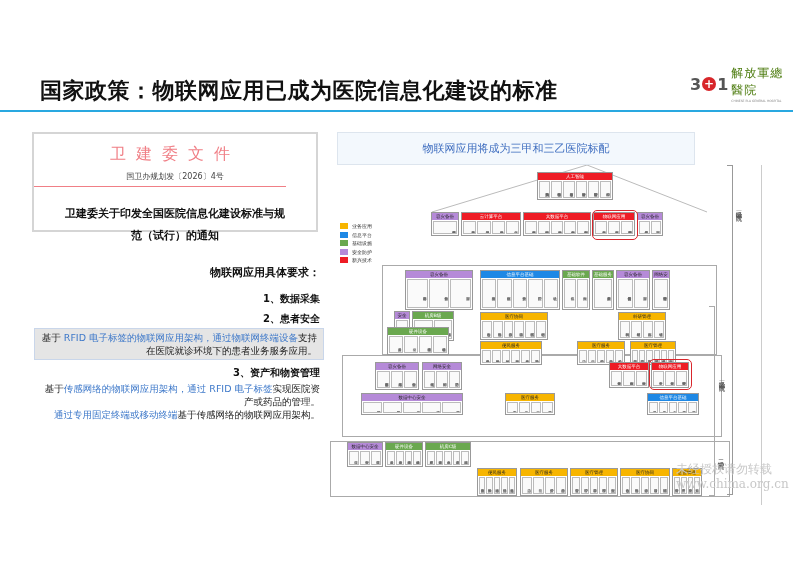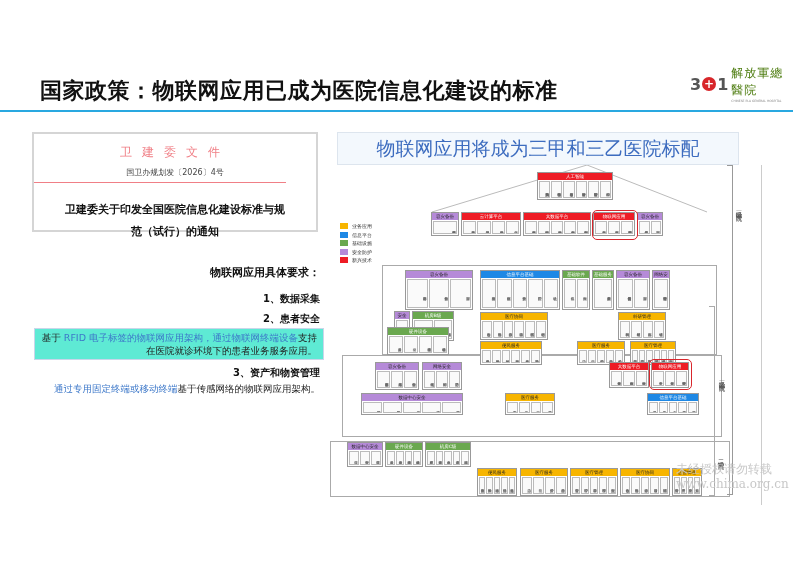--- a/index.html
+++ b/index.html
@@ -11,35 +11,35 @@
 
   .logo { position: absolute; left: 690px; top: 65px; display: flex; align-items: center; gap: 3px; }
   .logo-num { font-size: 16px; font-weight: bold; color: #555; display: flex; align-items: center; }
   .logo-cross { width: 14px; height: 14px; background: #d8262a; border-radius: 50%; color: #fff; font-size: 12px; line-height: 14px; text-align: center; margin: 0 1px; }
   .logo-text { display: flex; flex-direction: column; }
   .logo-cn { font-family: "DejaVu Serif", serif; font-size: 12px; color: #4d7c0f; letter-spacing: 1px; }
   .logo-en { font-size: 3px; color: #888; }
 
   
   .doc-card { position: absolute; left: 32px; top: 132px; width: 286px; height: 100px; border: 2px solid #d5d5d5; background: #fff; }
-  .doc-head { text-align: center; color: #f07f86; font-size: 12px; letter-spacing: 10px; margin-top: 10px; font-family: "DejaVu Sans", sans-serif; }
+  .doc-head { text-align: center; color: #f07f86; font-size: 16px; letter-spacing: 10px; margin-top: 10px; font-family: "DejaVu Sans", sans-serif; }
   .doc-no { text-align: center; font-size: 8px; color: #444; margin-top: 6px; }
   .doc-rule { width: 252px; height: 1px; background: #f07f86; margin: 4px 0 0 0; }
   .doc-subject { text-align: center; font-size: 11px; font-weight: bold; line-height: 22px; color: #111; margin-top: 16px; }
 
   .req { position: absolute; left: 40px; top: 265px; width: 280px; text-align: right; }
   .req-title { font-size: 11px; font-weight: bold; margin-bottom: 12px; }
   .req-h { font-size: 10px; font-weight: bold; margin-top: 6px; margin-bottom: 2px; }
   .req-p { font-size: 9.5px; line-height: 13px; color: #222; }
   .hl { color: #3d78c9; }
-  .req-box { background: #5eead4; border: 1px solid #c9d6ea; margin-left: -6px; padding: 2px 6px; width: 290px; }
+  .req-box { background: #e5e5e5; border: 1px solid #c9d6ea; margin-left: -6px; padding: 2px 6px; width: 290px; }
 
   
   .panel { position: absolute; left: 337px; top: 132px; width: 425px; height: 360px; }
-  .panel-head { width: 402px; height: 33px; background: #f3f8fd; border: 1px solid #dde5ee; text-align: center; font-size: 19px; color: #3d6cbf; line-height: 31px; }
+  .panel-head { width: 358px; height: 33px; background: #f3f8fd; border: 1px solid #dde5ee; text-align: center; font-size: 11px; color: #3d6cbf; line-height: 31px; }
   .panel-body { position: relative; height: 327px; }
   .panel-rline { position: absolute; right: 0; top: 0; width: 1px; height: 340px; background: #ccc; }
 
   .legend { position: absolute; left: 3px; top: 57px; }
   .legend-row { display: flex; align-items: center; gap: 4px; height: 8.5px; }
   .legend-sw { width: 8px; height: 6px; }
   .legend-lbl { font-size: 5px; color: #333; }
 
   .roof { position: absolute; left: 0; top: 0; }
   .blk { position: absolute; border: 1px solid #999; background: #fff; }
@@ -95,20 +95,21 @@
     <div class="req-h">1、数据采集</div>
   </div>
 
   <div class="req-item">
     <div class="req-h">2、患者安全</div>
     <div class="req-p req-box"><span>基于 </span><span class="hl">RFID 电子标签的物联网应用架构，通过物联网终端设备</span><span>支持在医院就诊环境下的患者业务服务应用。</span></div>
   </div>
 
   <div class="req-item">
     <div class="req-h">3、资产和物资管理</div>
+    <div class="req-p"><span>基于</span><span class="hl">传感网络的物联网应用架构，通过 RFID 电子标签</span><span>实现医院资产或药品的管理。</span></div>
   </div>
 
   <div class="req-item">
     <div class="req-p"><span></span><span class="hl">通过专用固定终端或移动终端</span><span>基于传感网络的物联网应用架构。</span></div>
   </div>
 </div>
 
 <div class="panel">
   <div class="panel-head">物联网应用将成为三甲和三乙医院标配</div>
   <div class="panel-body" id="diagram">

